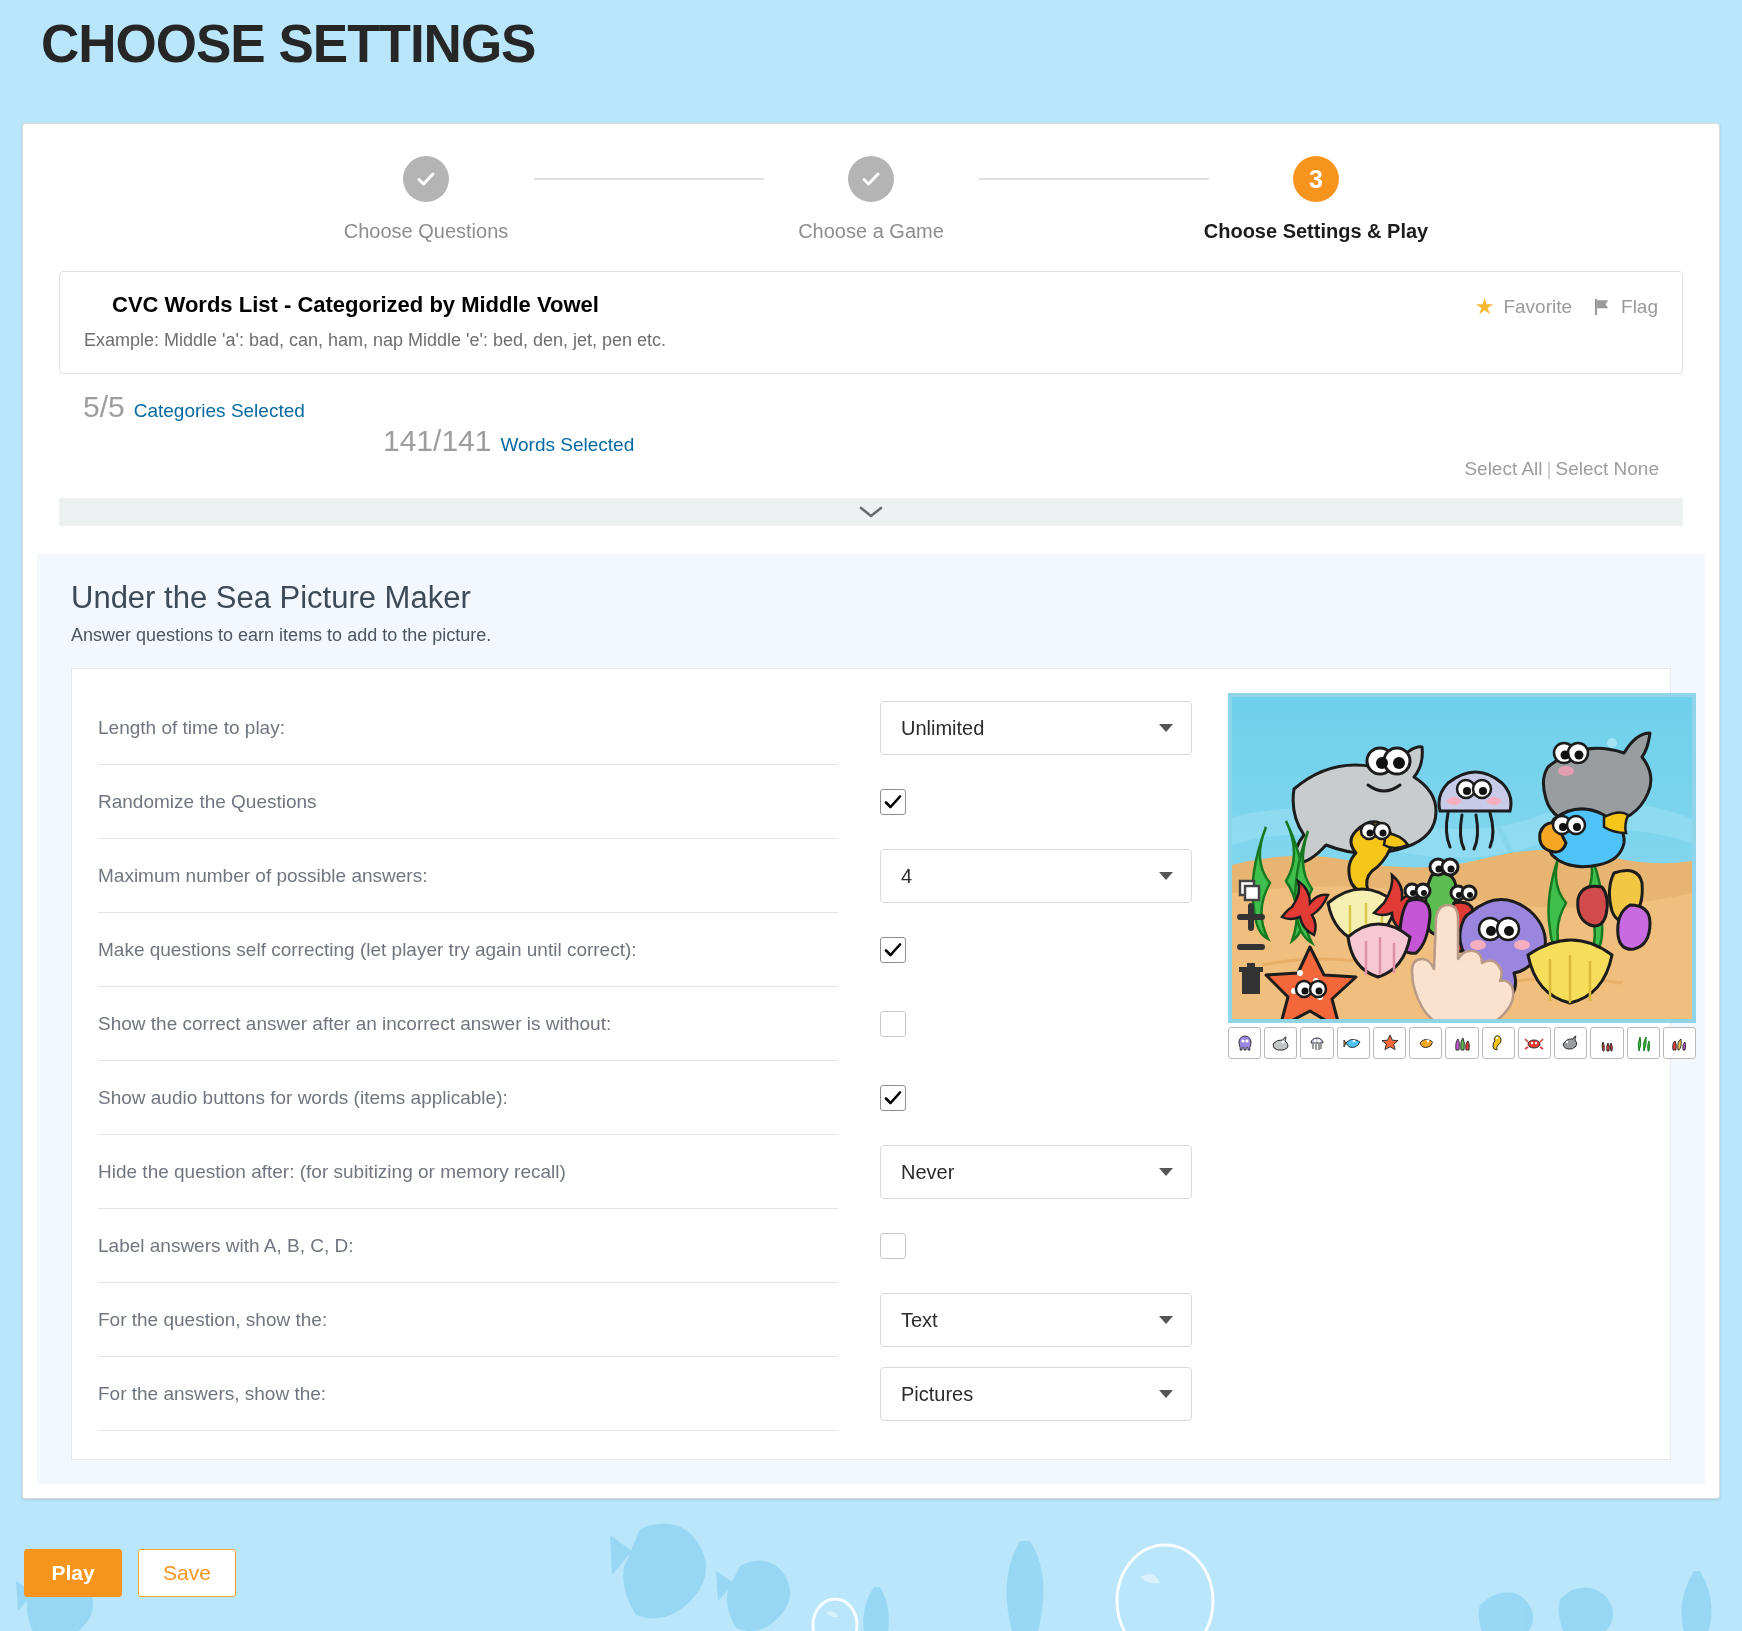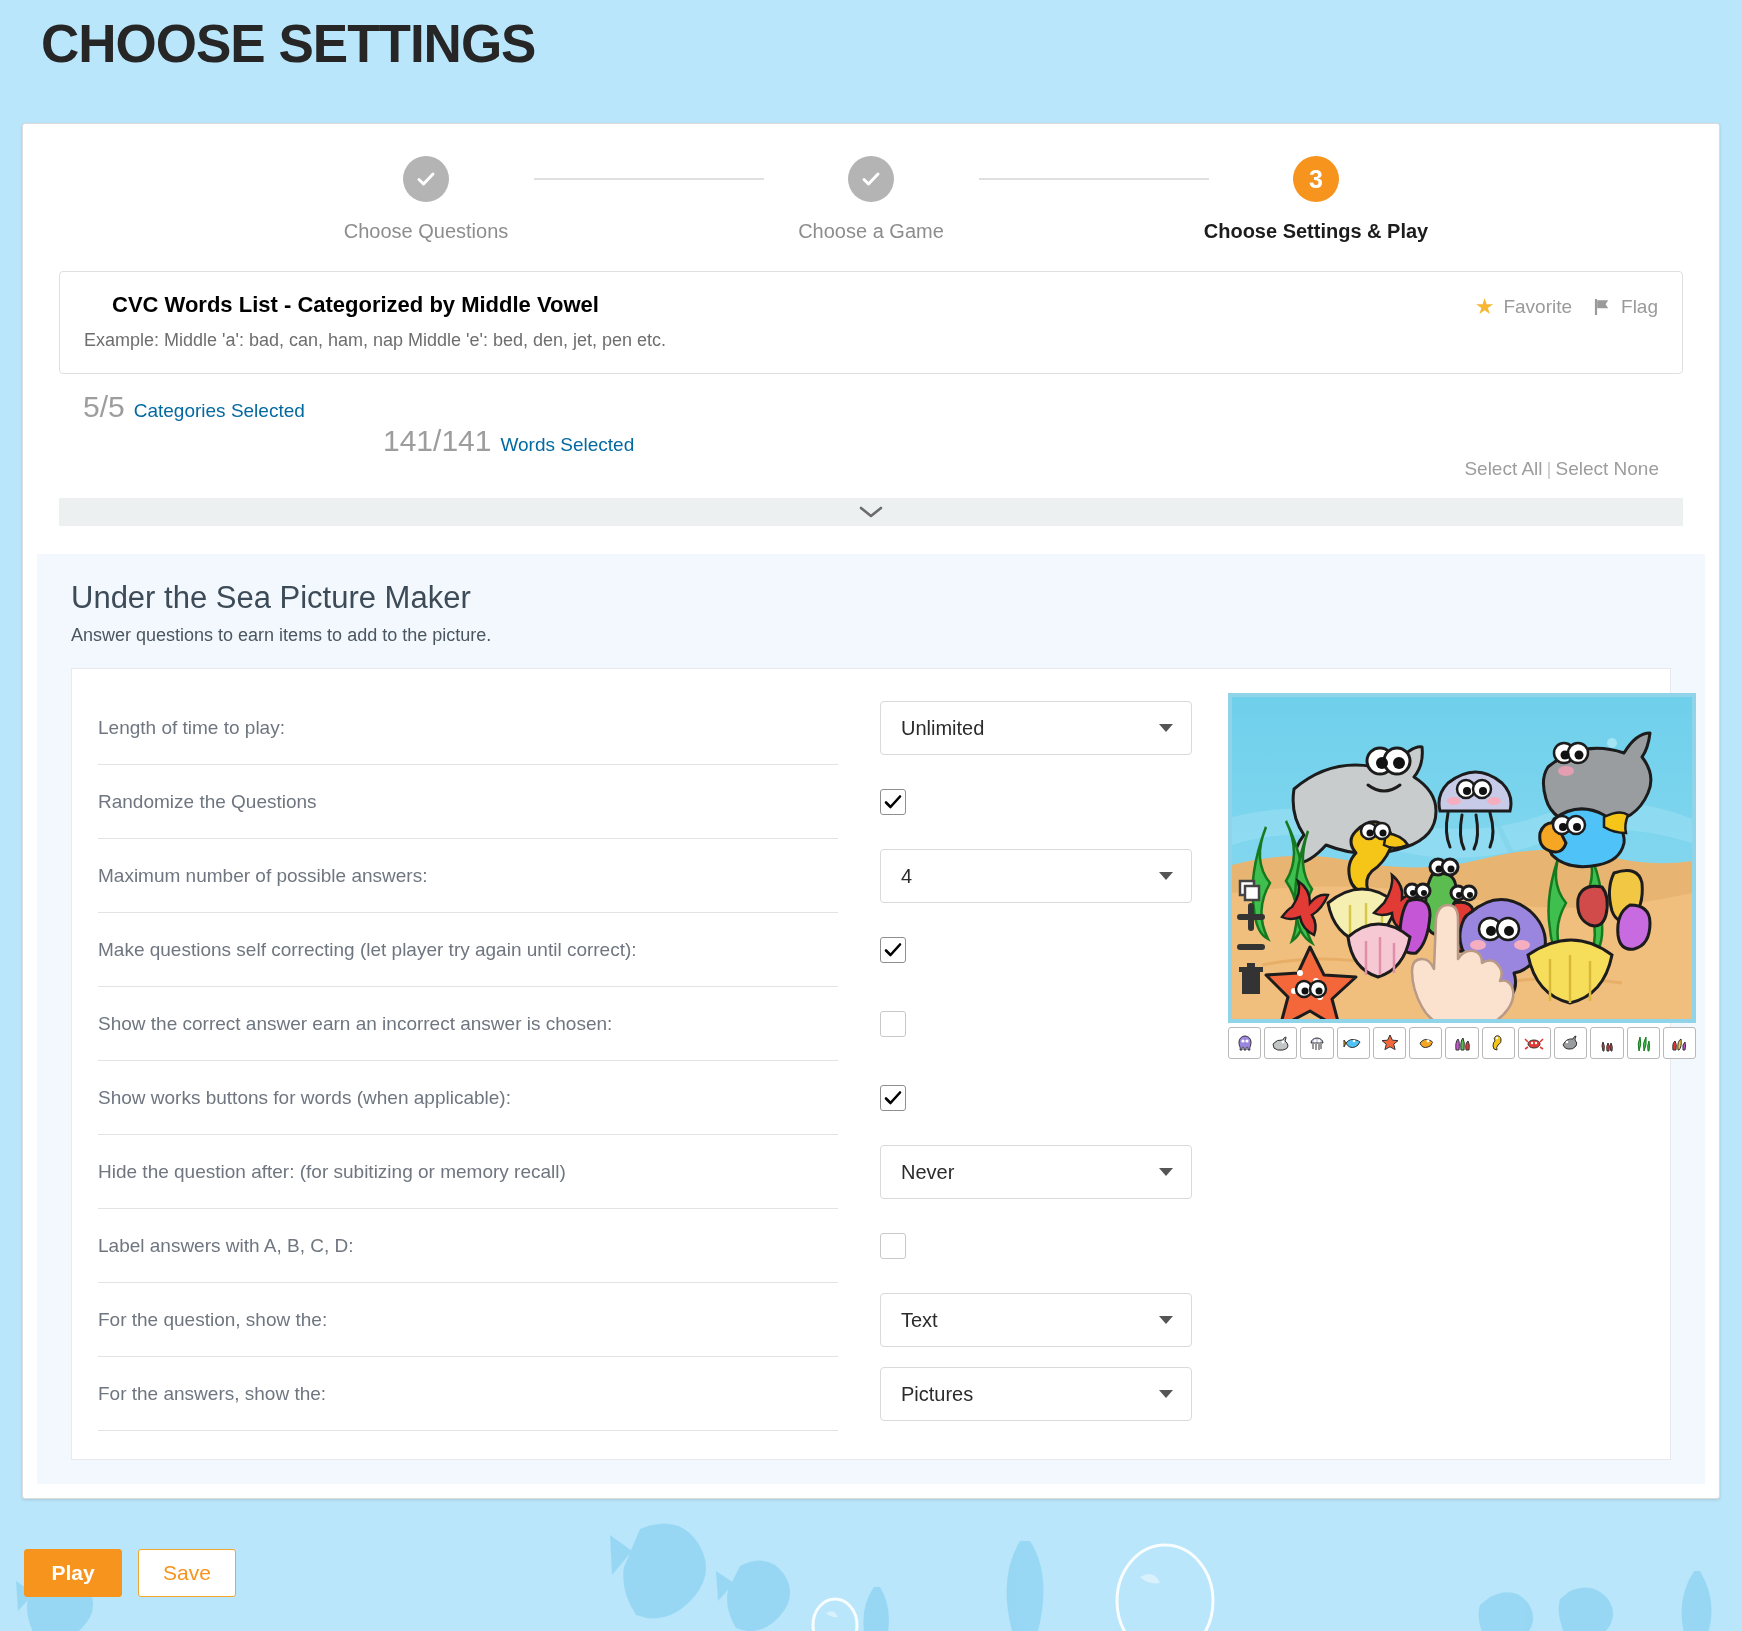--- a/index.html
+++ b/index.html
@@ -316,28 +316,28 @@
           <div class="setting-control">
             <div class="cb checked">
               <svg width="20" height="20" viewBox="0 0 20 20">
                   <path d="M3 10.5 L7.5 15 L17 4.5" fill="none" stroke="#000" stroke-width="2.6" stroke-linecap="round" stroke-linejoin="round"></path>
                 </svg>
             </div>
           </div>
         </div>
 
         <div class="setting-row">
-          <div class="setting-label">Show the correct answer earn an incorrect answer is chosen:</div>
+          <div class="setting-label">Show the correct answer after an incorrect answer is without:</div>
           <div class="setting-control">
             <div class="cb"></div>
           </div>
         </div>
 
         <div class="setting-row">
-          <div class="setting-label">Show works buttons for words (when applicable):</div>
+          <div class="setting-label">Show audio buttons for words (items applicable):</div>
           <div class="setting-control">
             <div class="cb checked">
               <svg width="20" height="20" viewBox="0 0 20 20">
                   <path d="M3 10.5 L7.5 15 L17 4.5" fill="none" stroke="#000" stroke-width="2.6" stroke-linecap="round" stroke-linejoin="round"></path>
                 </svg>
             </div>
           </div>
         </div>
 
         <div class="setting-row">

